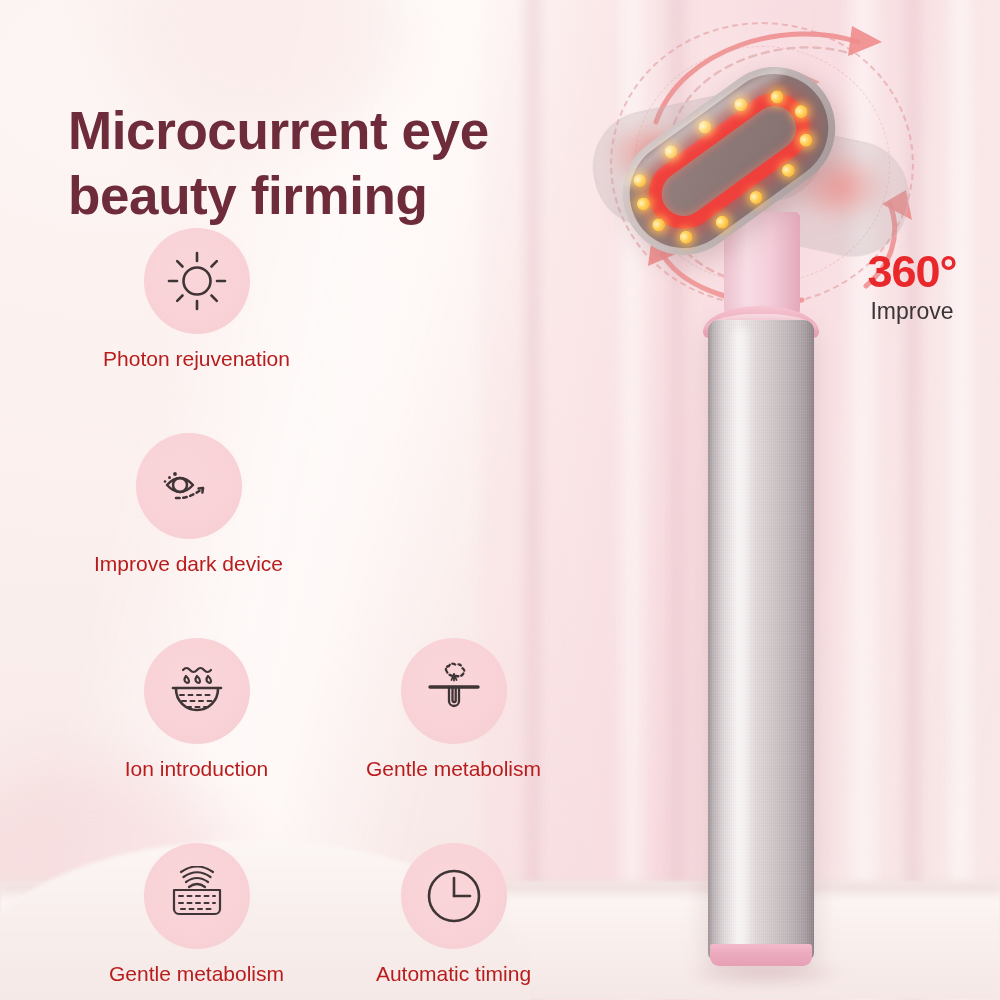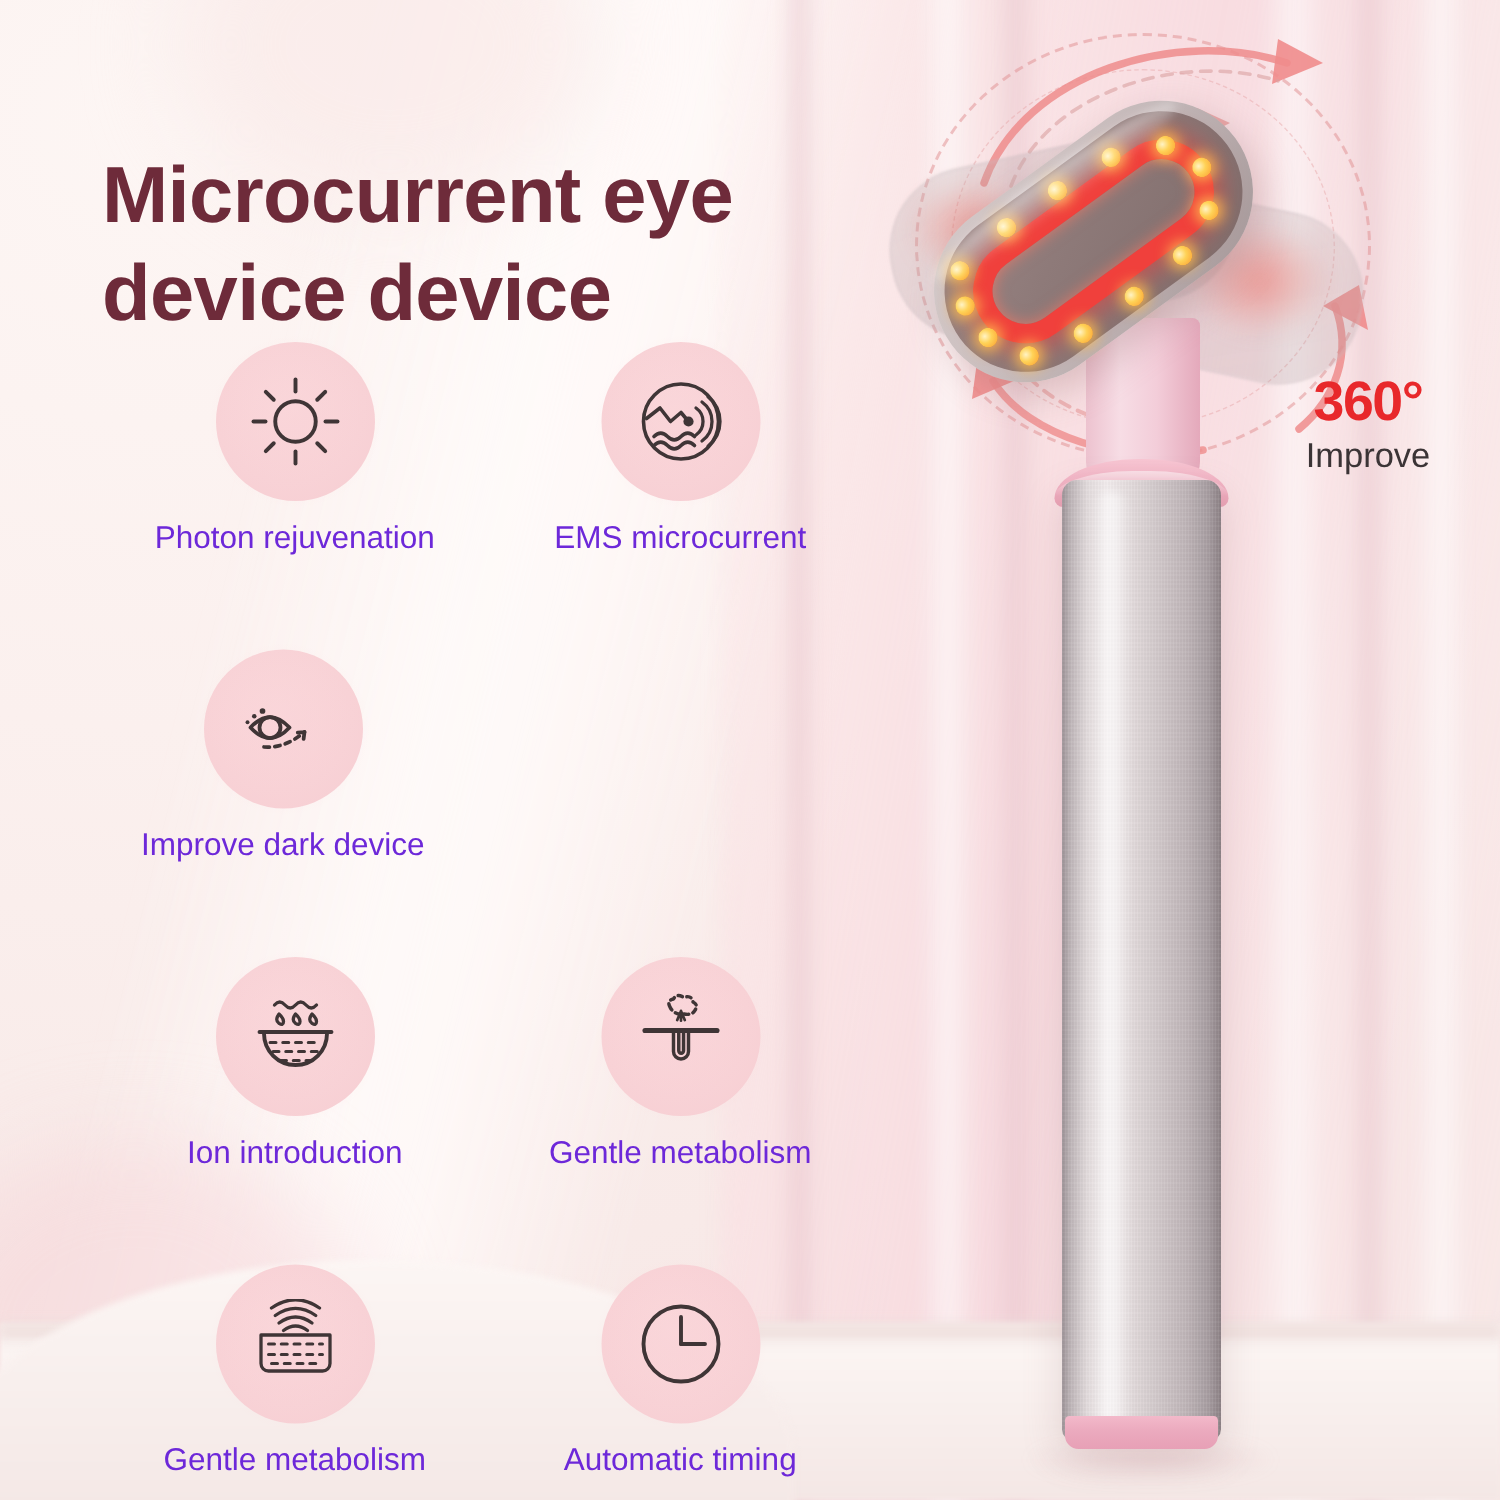--- a/index.html
+++ b/index.html
@@ -78,21 +78,21 @@
     background:radial-gradient(circle at 46% 42%, #fbd9dc 0%, #f8d2d6 58%, #f6cdd2 100%);
     display:flex;align-items:center;justify-content:center;
     position:relative;
   }
   .icon-wrap::after{
     content:"";position:absolute;inset:-4px;border-radius:50%;
     background:radial-gradient(circle at 50% 50%, rgba(248,208,213,.45) 0%, rgba(248,208,213,0) 72%);
   }
   .icon-wrap svg{position:relative;z-index:2;display:block;}
   .flabel{
-    margin-top:13px;font-size:21px;color:#6d28d9;
+    margin-top:13px;font-size:21px;color:#b91c1c;
     white-space:nowrap;text-align:center;
   }
   .row-gap{height:62px;}
 
   
   #device{position:absolute;left:540px;top:0;width:460px;height:1000px;}
 
   .rot-ring{
     position:absolute;border-radius:50%;
     border:2px dashed rgba(226,150,152,.55);
@@ -203,21 +203,21 @@
     position:absolute;left:16px;top:6px;width:200px;height:26px;
     border-radius:50%;
     background:linear-gradient(180deg, rgba(255,255,255,.55) 0%, rgba(255,255,255,0) 100%);
     filter:blur(3px);
   }
 
   #rotation-badge{
     position:absolute;left:302px;top:249px;width:140px;text-align:center;
   }
   #rotation-badge .deg{
-    font-size:37px;font-weight:bold;color:#e8282b;line-height:1;letter-spacing:-1px;
+    font-size:45px;font-weight:bold;color:#e8282b;line-height:1;letter-spacing:-1px;
   }
   #rotation-badge .rot{
     font-size:23px;color:#3b3436;margin-top:4px;
   }
 </style>
 </head>
 <body>
 
 <div id="stage">
 
@@ -234,21 +234,21 @@
 
   <div class="bg-blob" style="left:-60px;top:760px;width:300px;height:260px;background:rgba(246,214,216,.55);"></div>
   <div class="bg-blob" style="left:120px;top:-80px;width:280px;height:220px;background:rgba(250,233,232,.7);"></div>
 
   <div class="bg-table"></div>
   <div class="bg-table-edge"></div>
   <div class="bg-table-round"></div>
 
   <h1 id="title">
     <span class="ln">Microcurrent eye</span>
-    <span class="ln">device device</span>
+    <span class="ln">beauty firming</span>
   </h1>
 
   <div id="features">
 
     <div class="frow">
       <div class="fcell">
         <div class="icon-wrap">
           <svg width="62" height="62" viewBox="0 0 62 62" fill="none" stroke="#3f3536" stroke-width="2.6" stroke-linecap="round">
             <circle cx="31" cy="31" r="13.5"></circle>
             <line x1="31" y1="3" x2="31" y2="11"></line>
@@ -257,35 +257,20 @@
             <line x1="51" y1="31" x2="59" y2="31"></line>
             <line x1="11.2" y1="11.2" x2="16.5" y2="16.5"></line>
             <line x1="45.5" y1="45.5" x2="50.8" y2="50.8"></line>
             <line x1="50.8" y1="11.2" x2="45.5" y2="16.5"></line>
             <line x1="16.5" y1="45.5" x2="11.2" y2="50.8"></line>
           </svg>
         </div>
         <div class="flabel">Photon rejuvenation</div>
       </div>
 
-      <div class="fcell r2">
-        <div class="icon-wrap">
-          <svg width="62" height="62" viewBox="0 0 62 62" fill="none" stroke="#3f3536" stroke-width="2.4" stroke-linecap="round" stroke-linejoin="round">
-            <circle cx="31" cy="31" r="25"></circle>
-            <path d="M8 29 L17 22 L24 31 L31 25 L36 31"></path>
-            <circle cx="36" cy="31" r="3.4" fill="#3f3536" stroke="none"></circle>
-            <path d="M41 22 A11 11 0 0 1 41 40" stroke-width="2.2"></path>
-            <path d="M45 18 A16 16 0 0 1 45 44" stroke-width="2.2"></path>
-            <path d="M49 14.5 A21 21 0 0 1 49 47.5" stroke-width="2.2"></path>
-            <path d="M13 41 q4.5 -4.5 9 0 t9 0 t9 0"></path>
-            <path d="M13 47 q4.5 -4.5 9 0 t9 0 t9 0"></path>
-          </svg>
-        </div>
-        <div class="flabel">EMS microcurrent</div>
-      </div>
     </div>
 
     <div class="row-gap"></div>
 
     <div class="frow">
 
       <div class="fcell r2">
         <div class="icon-wrap">
           <svg width="64" height="64" viewBox="0 0 64 64" fill="none" stroke="#3f3536" stroke-width="2.5" stroke-linecap="round" stroke-linejoin="round">
             <path d="M10 31 q13 -14 26 0 q-13 14 -26 0 z"></path>

